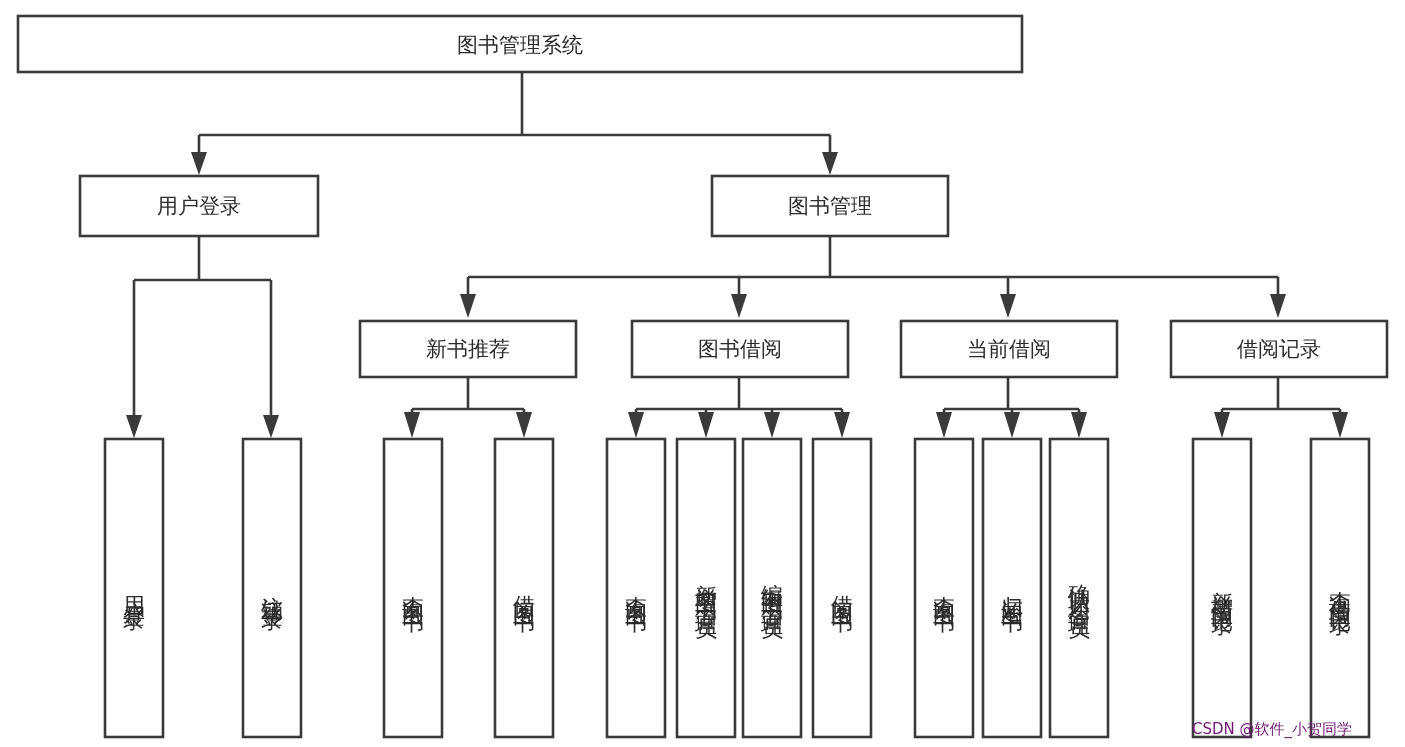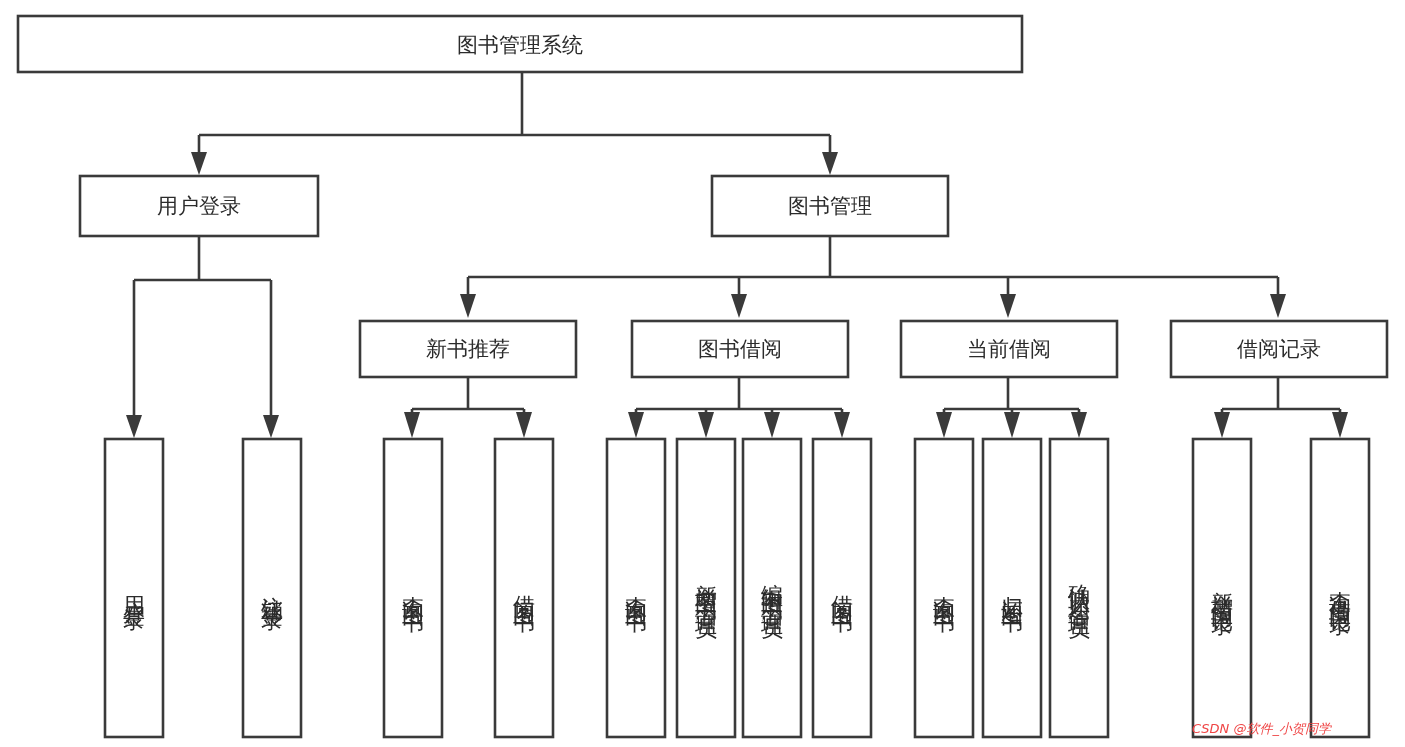--- a/index.html
+++ b/index.html
@@ -62,25 +62,24 @@
     font-size: 22px;
     line-height: 1.28;
     letter-spacing: 5px;
     color: #2b2b2b;
     white-space: nowrap;
     text-align: center;
   }
   .watermark {
     position: absolute;
     font-family: "DejaVu Sans", "Liberation Sans", sans-serif;
-    font-size: 13px;
-    color: #ef4444;
+    font-size: 15px;
+    color: #701a75;
     white-space: nowrap;
     pointer-events: none;
-    font-style: italic;
   }
 </style>
 </head>
 <body>
 
 <div id="diagram-root">
 
   <svg class="diagram" viewBox="0 0 1405 747">
 
     <g>

